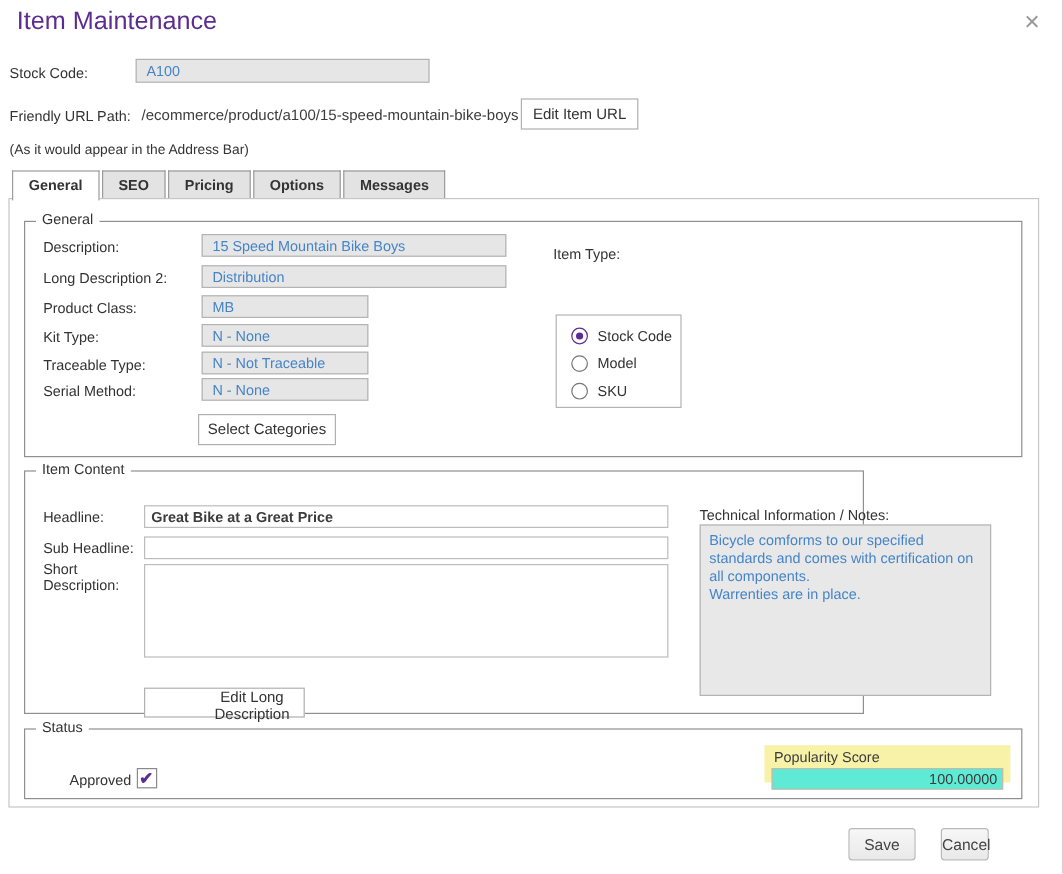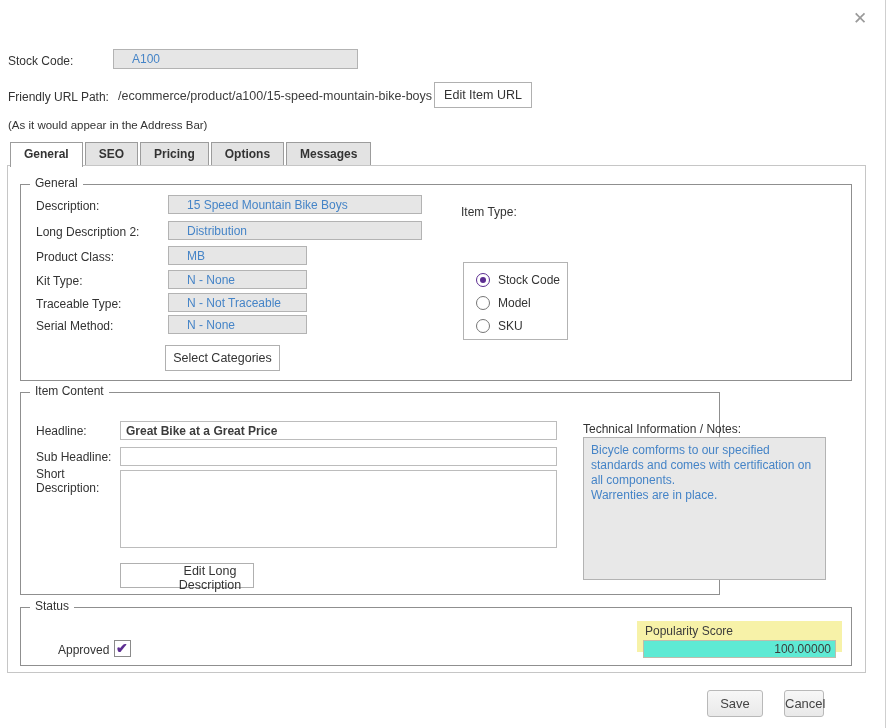--- a/index.html
+++ b/index.html
@@ -9,21 +9,21 @@
             border-right:1px solid #cfcfcf; overflow:hidden; }
 
   .title { position:absolute; left:14px; top:6px; font-size:21px; color:#5b2d90; }
   .close { position:absolute; left:853px; top:8px; font-size:17px; color:#9a9a9a; cursor:default; }
 
   .lbl { position:absolute; font-size:12px; color:#333; white-space:nowrap; }
   .val-text { position:absolute; font-size:12.5px; color:#3c3c3c; white-space:nowrap; }
   .note { position:absolute; font-size:11.5px; color:#333; }
 
   .ro-input { position:absolute; height:20px; background:#e6e6e6; border:1px solid #b3b3b3;
-              color:#4584c7; font-size:12px; padding:0 18px; font-family:inherit; }
+              color:#4584c7; font-size:12px; padding:0 8px; font-family:inherit; }
   .ed-input { position:absolute; height:19px; background:#fff; border:1px solid #bcbcbc;
               color:#3c3c3c; font-size:12px; padding:0 5px; font-family:inherit;font-weight:bold; }
   textarea.ed-input { resize:none; }
 
   .btn { position:absolute; background:#fff; border:1px solid #b0b0b0; font-size:12.5px;
          color:#333; font-family:inherit; cursor:default; padding:0; }
   .btn-gray { background:linear-gradient(#f7f7f7,#e9e9e9); border:1px solid #b9b9b9;
               border-radius:3px; font-size:13px; color:#444; }
 
   .tabs { position:absolute; left:10px; top:142px; display:flex; gap:2px; z-index:4; }
@@ -60,20 +60,21 @@
   .pop-lbl { position:absolute; left:8px; top:3px; font-size:12px; color:#3c3c3c; }
   .pop-input { position:absolute; left:6px; top:19px; width:193px; height:18px;
                background:#5eead4; border:1px solid #bdbdad; font-size:12px; color:#3c3c3c;
                text-align:right; padding:0 4px; font-family:inherit; }
 </style>
 </head>
 <body>
 
 <div class="dialog">
 
+  <div class="title">Item Maintenance</div>
   <div class="close">✕</div>
 
   <div class="lbl" style="left:8px; top:54px;">Stock Code:</div>
   <input class="ro-input" style="left: 113px; top: 49px; width: 245px;" readonly="" value="A100">
 
   <div class="lbl" style="left:8px; top:90px;">Friendly URL Path:</div>
   <div class="val-text" style="left:118px; top:89px;">/ecommerce/product/a100/15-speed-mountain-bike-boys</div>
   <button class="btn" style="left:434px; top:82px; width:98px; height:26px;">Edit Item URL</button>
 
   <div class="note" style="left:8px; top:119px;">(As it would appear in the Address Bar)</div>
@@ -133,21 +134,21 @@
 
     <div class="lbl" style="left:15px; top:31px;">Headline:</div>
     <input class="ed-input" style="left: 99px; top: 28px; width: 437px;" value="Great Bike at a Great Price">
 
     <div class="lbl" style="left:15px; top:57px;">Sub Headline:</div>
     <input class="ed-input" style="left: 99px; top: 54px; width: 437px;" value="">
 
     <div class="lbl" style="left:15px; top:74px; width:72px; white-space:normal;">Short Description:</div>
     <textarea class="ed-input" style="left: 99px; top: 77px; width: 437px; height: 78px;"></textarea>
 
-    <button class="btn" style="left:99px; top:170px; width:134px; height:25px;padding-left:46px;">Edit Long Description</button>
+    <button class="btn" style="left:99px; top:180px; width:134px; height:25px;padding-left:46px;">Edit Long Description</button>
 
     <div class="lbl" style="left:562px; top:29px;">Technical Information / Notes:</div>
     <div class="tech-box" style="left:562px; top:44px; width:243px; height:143px;">
       <div>Bicycle comforms to our specified standards and comes with certification on all components.</div>
       <div>Warrenties are in place.</div>
     </div>
   </div>
 
   <div class="groupbox" style="left:20px; top:607px; width:832px; height:59px;">
     <div class="legend">Status</div>

